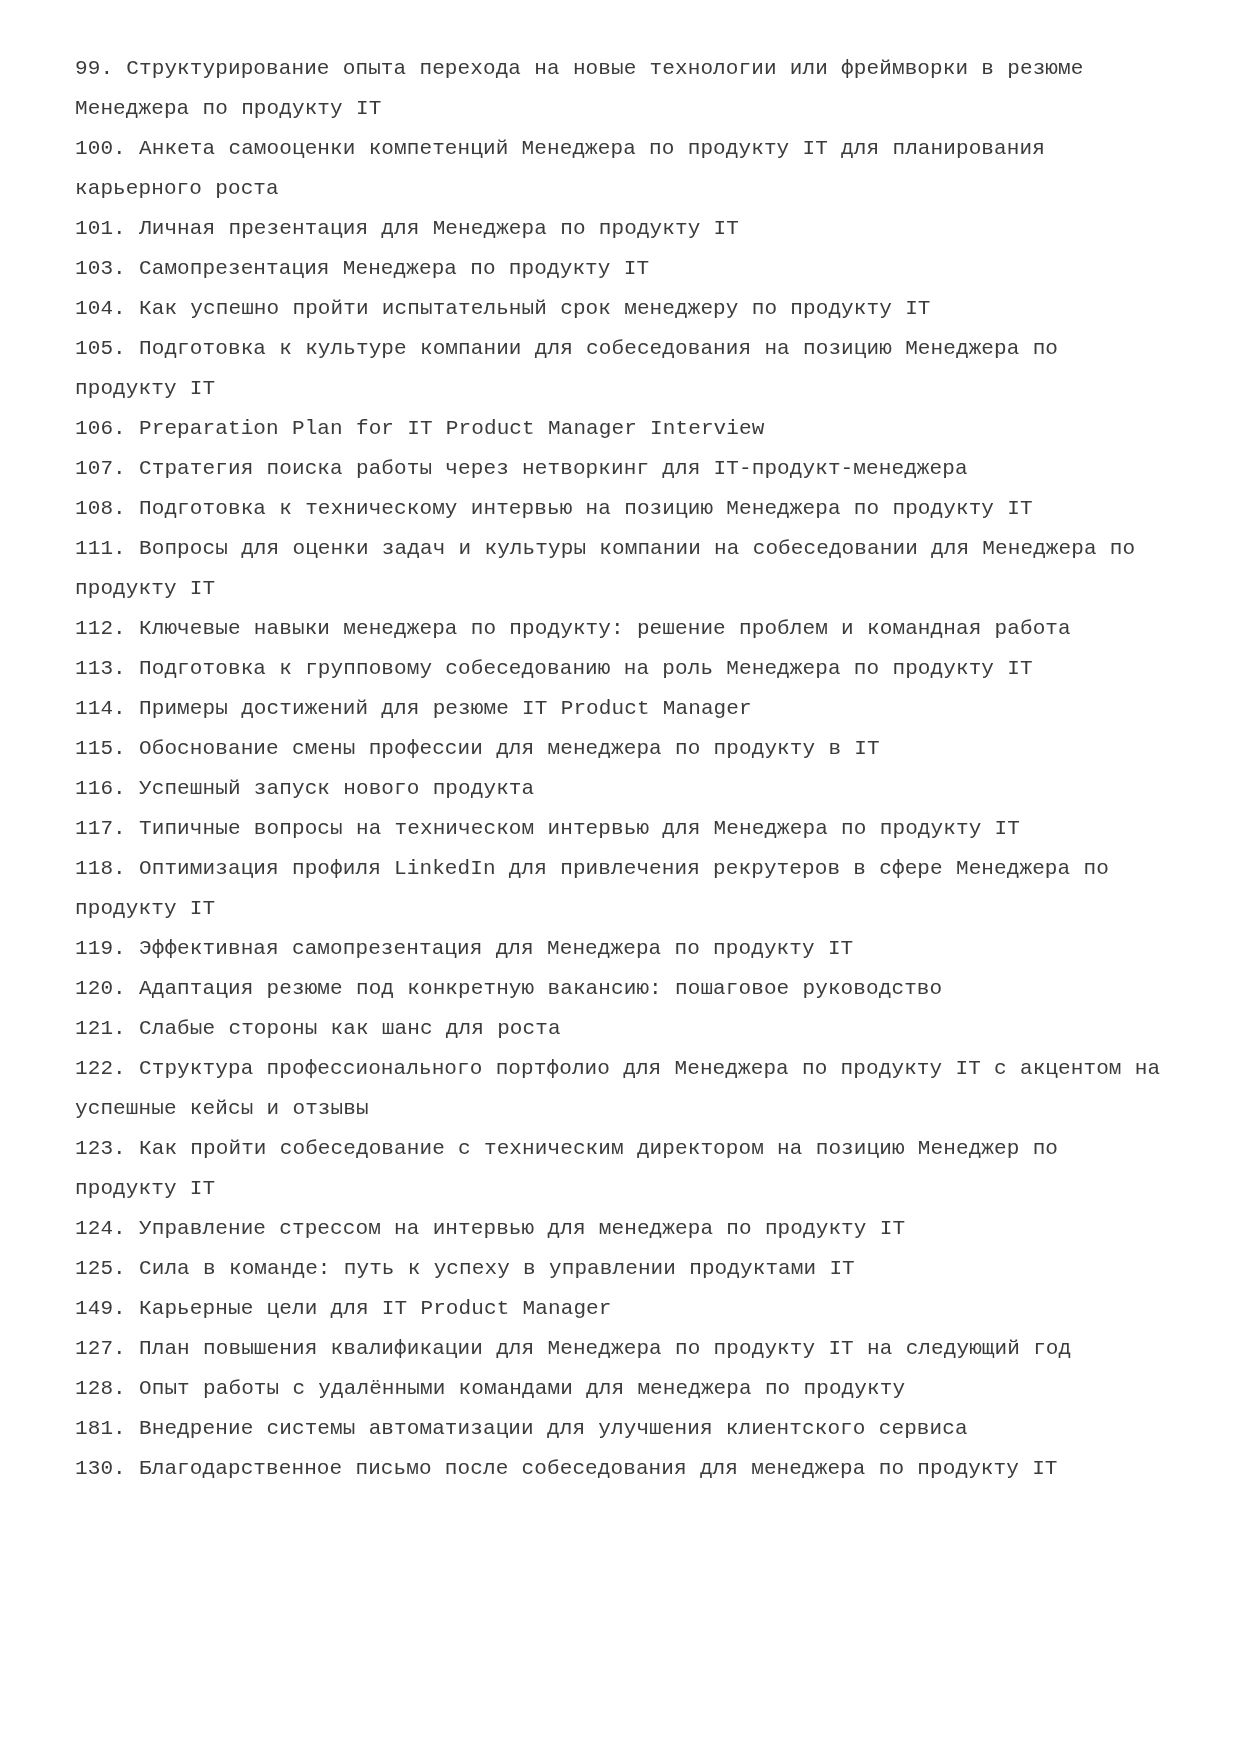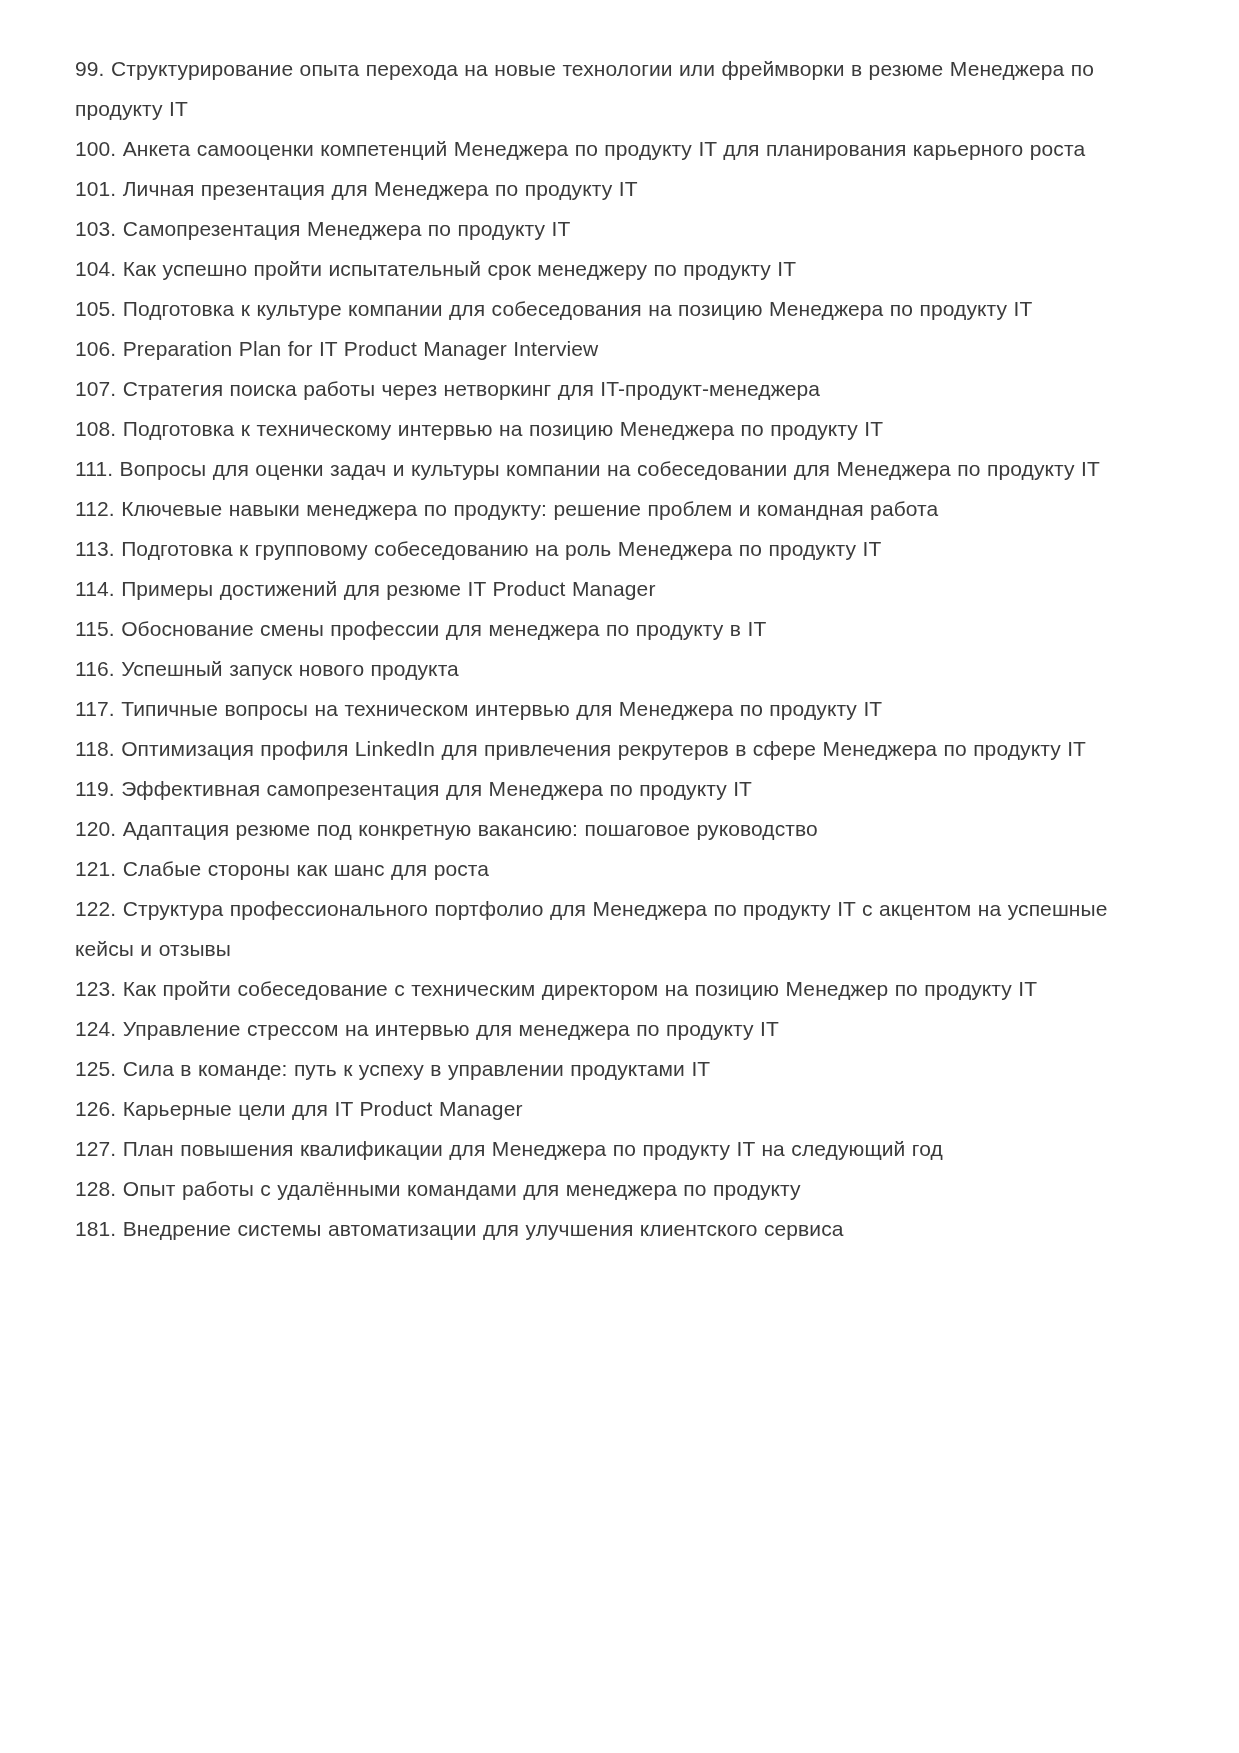--- a/index.html
+++ b/index.html
@@ -12,20 +12,21 @@
     height: 1753px;
     overflow: hidden;
     font-family: "Liberation Sans", sans-serif;
   }
   .page {
     box-sizing: border-box;
     width: 1239px;
     height: 1753px;
     padding: 49px 74px 18px 75px;
     background: #ffffff;
+    font-family: Liberation Mono, monospace;
   }
   p.item {
     margin: 0;
     padding: 0;
     font-size: 21px;
     line-height: 40px;
     font-weight: 400;
     color: #3b3b3b;
     letter-spacing: 0.1px;
     word-spacing: 0.5px;
@@ -53,18 +54,19 @@
       <p class="item">116. Успешный запуск нового продукта</p>
       <p class="item">117. Типичные вопросы на техническом интервью для Менеджера по продукту IT</p>
       <p class="item">118. Оптимизация профиля LinkedIn для привлечения рекрутеров в сфере Менеджера по продукту IT</p>
       <p class="item">119. Эффективная самопрезентация для Менеджера по продукту IT</p>
       <p class="item">120. Адаптация резюме под конкретную вакансию: пошаговое руководство</p>
       <p class="item">121. Слабые стороны как шанс для роста</p>
       <p class="item">122. Структура профессионального портфолио для Менеджера по продукту IT с акцентом на успешные кейсы и отзывы</p>
       <p class="item">123. Как пройти собеседование с техническим директором на позицию Менеджер по продукту IT</p>
       <p class="item">124. Управление стрессом на интервью для менеджера по продукту IT</p>
       <p class="item">125. Сила в команде: путь к успеху в управлении продуктами IT</p>
-      <p class="item">126. Карьерные цели для IT Product Manager</p>
+      <p class="item">149. Карьерные цели для IT Product Manager</p>
       <p class="item">127. План повышения квалификации для Менеджера по продукту IT на следующий год</p>
       <p class="item">128. Опыт работы с удалёнными командами для менеджера по продукту</p>
       <p class="item">181. Внедрение системы автоматизации для улучшения клиентского сервиса</p>
+      <p class="item">130. Благодарственное письмо после собеседования для менеджера по продукту IT</p>
     </div>
 </main>
 
 </body></html>

